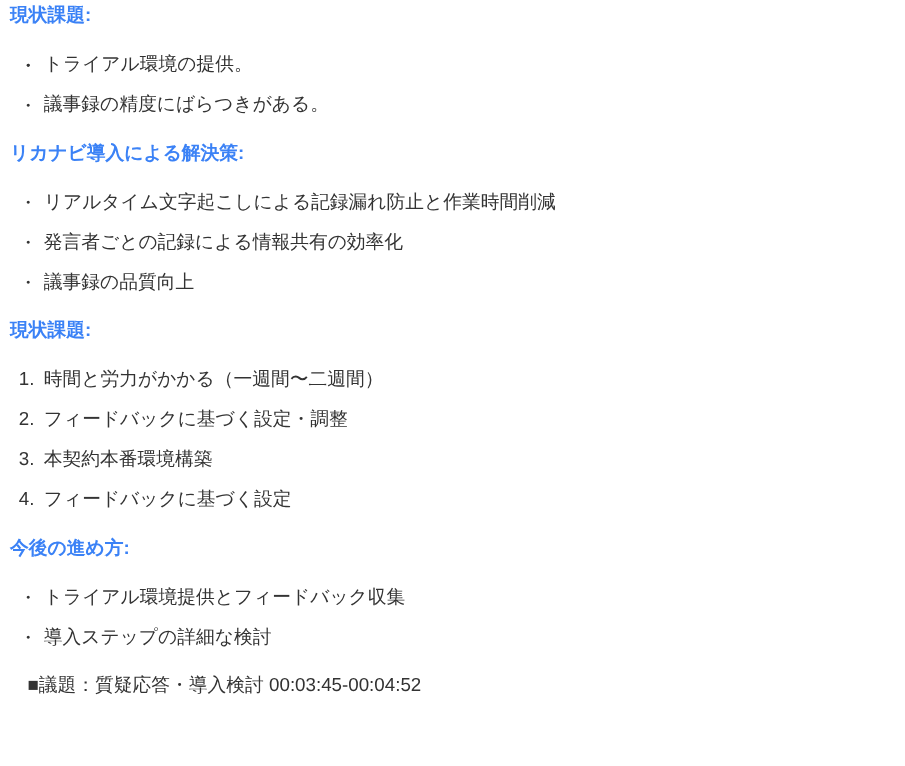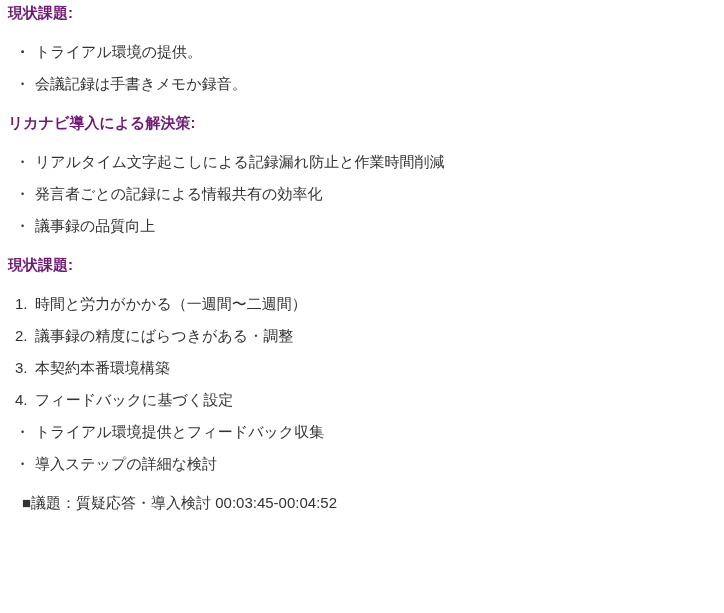--- a/index.html
+++ b/index.html
@@ -15,21 +15,21 @@
     box-sizing: border-box;
     width: 724px;
     height: 613px;
     padding: 3px 12px 0 8px;
     font-size: 15px;
     line-height: 20px;
   }
   .heading {
     font-weight: 700;
     margin: 19px 0;
-    color: #701a75;
+    color: #3b82f6;
   }
   .heading:first-child { margin-top: 0; }
   ul.list, ol.list {
     list-style: none;
     margin: 0;
     padding: 0;
   }
   .li {
     position: relative;
     padding-left: 27px;
@@ -62,21 +62,21 @@
   <ul class="list">
     <li class="li">
       <span class="marker bullet">•</span>
     </li>
     <li class="li">
       <span class="marker bullet">•</span>
       <span>トライアル環境の提供。</span>
     </li>
     <li class="li">
       <span class="marker bullet">•</span>
-      <span>会議記録は手書きメモか録音。</span>
+      <span>議事録の精度にばらつきがある。</span>
     </li>
   </ul>
 
   <p class="heading">リカナビ導入による解決策:</p>
   <ul class="list">
     <li class="li">
       <span class="marker bullet">•</span>
       <span>リアルタイム文字起こしによる記録漏れ防止と作業時間削減</span>
     </li>
     <li class="li">
@@ -90,32 +90,33 @@
   </ul>
 
   <p class="heading">現状課題:</p>
   <ol class="list">
     <li class="li">
       <span class="marker num">1.</span>
       <span>時間と労力がかかる（一週間〜二週間）</span>
     </li>
     <li class="li">
       <span class="marker num">2.</span>
-      <span>議事録の精度にばらつきがある・調整</span>
+      <span>フィードバックに基づく設定・調整</span>
     </li>
     <li class="li">
       <span class="marker num">3.</span>
       <span>本契約本番環境構築</span>
     </li>
     <li class="li">
       <span class="marker num">4.</span>
       <span>フィードバックに基づく設定</span>
     </li>
   </ol>
 
+  <p class="heading">今後の進め方:</p>
   <ul class="list">
     <li class="li">
       <span class="marker bullet">•</span>
       <span>トライアル環境提供とフィードバック収集</span>
     </li>
     <li class="li">
       <span class="marker bullet">•</span>
       <span>導入ステップの詳細な検討</span>
     </li>
   </ul>

